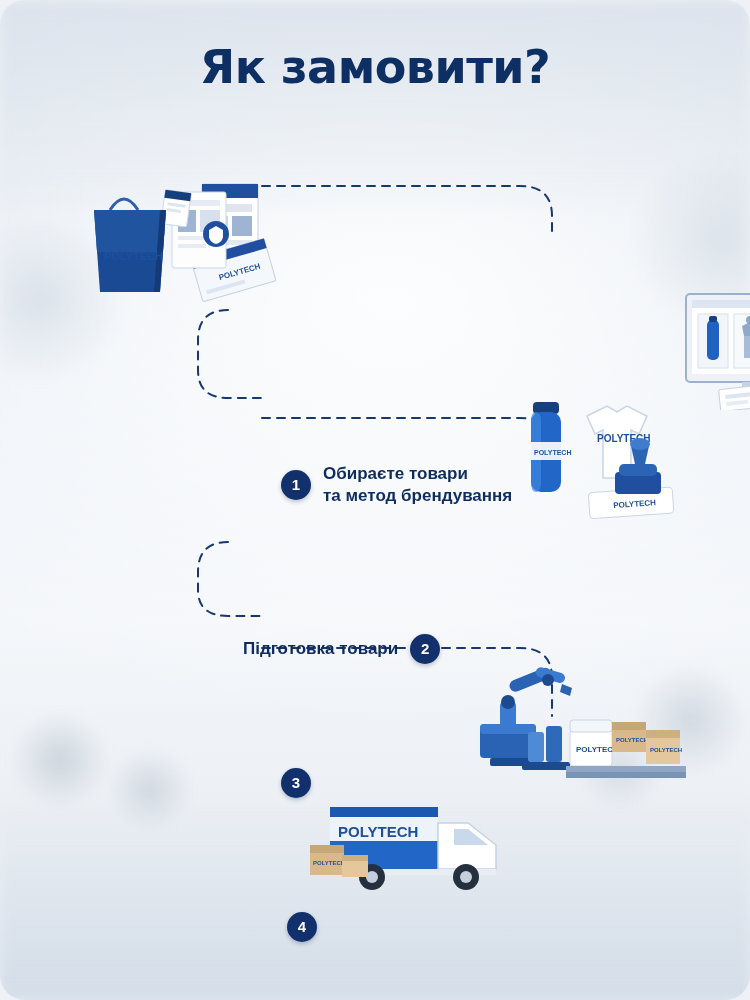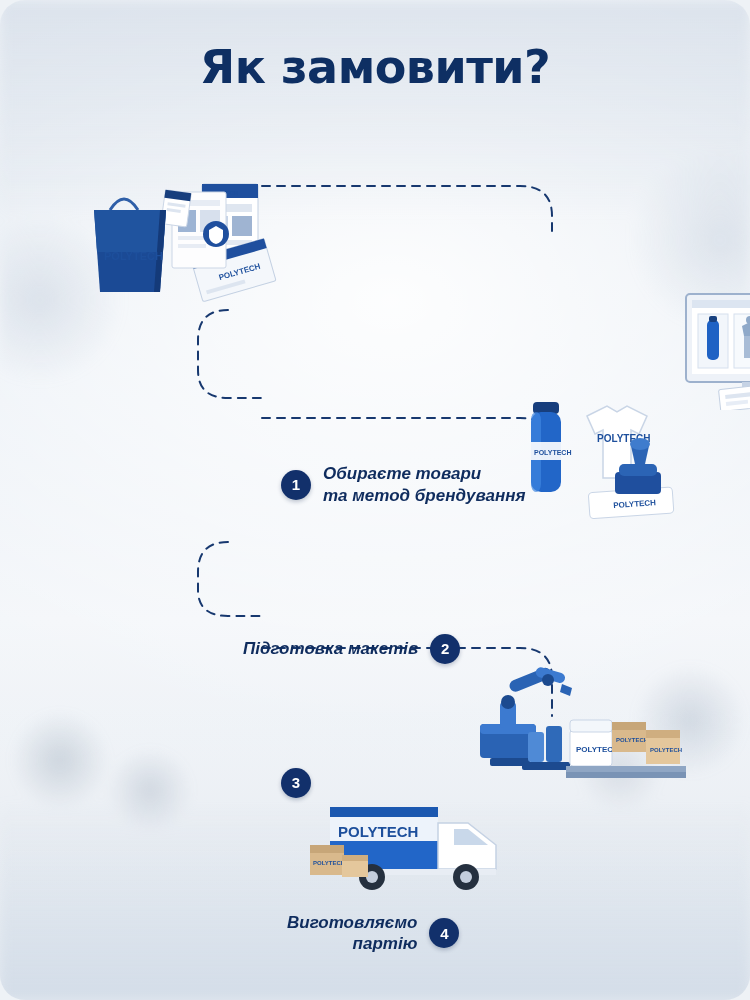--- a/index.html
+++ b/index.html
@@ -87,21 +87,20 @@
     align-items: center;
     justify-content: center;
     box-shadow: 0 2px 4px rgba(10,30,70,0.25);
   }
   .step .label {
     font-size: 17px;
     font-weight: bold;
     color: #0f2c5e;
     line-height: 1.28;
     white-space: pre-line;
-    font-style: italic;
   }
   .step.right-label { flex-direction: row; }
   .step.left-label  { flex-direction: row; }
   .step.left-label .label { text-align: right; }
 
   #step1 { top: 131px; left: 281px; }
   #step2 { top: 258px; left: 243px; }
   #step3 { top: 362px; left: 281px; }
   #step4 { top: 476px; left: 287px; }
 
@@ -325,31 +324,29 @@
   </svg>
 
   
   <div class="step right-label" id="step1">
     <div class="badge">1</div>
     <div class="label">Обираєте товари
 та метод брендування</div>
   </div>
 
   <div class="step left-label" id="step2">
-    <div class="label">Підготовка макетів</div>
+    <div class="label">Підготовка товари</div>
     <div class="badge">2</div>
   </div>
 
   <div class="step right-label" id="step3">
     <div class="badge">3</div>
   </div>
 
   <div class="step left-label" id="step4">
-    <div class="label">Виготовляємо
-партію</div>
     <div class="badge">4</div>
   </div>
 
   
 
   
   
 
 </div>
 

